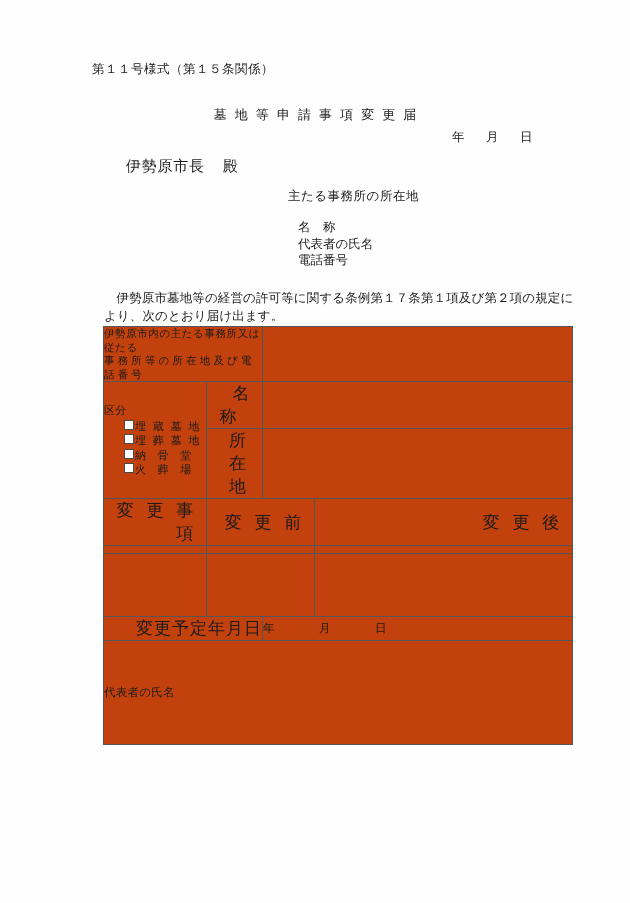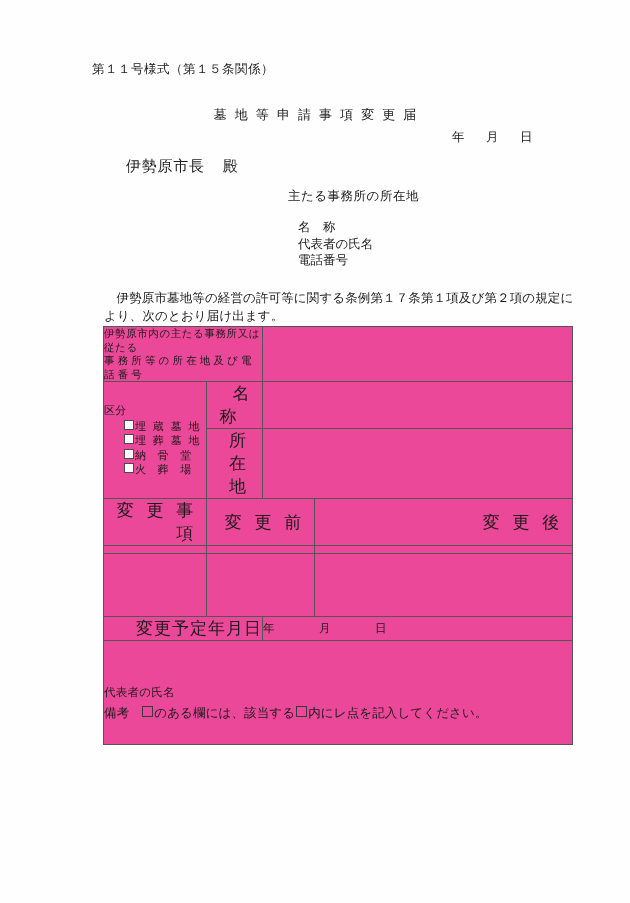--- a/index.html
+++ b/index.html
@@ -86,21 +86,21 @@
     top: 326px;
     width: 469px;
     border-collapse: collapse;
     table-layout: fixed;
     font-size: 11.5px;
   }
   .form-table td {
     border: 1px solid #555;
     padding: 0;
     vertical-align: middle;
-    background: #ec4899;
+    background: #c2410c;
   }
   .cell-pad { padding: 3px 6px; }
 
   .hdr-office {
     font-size: 10.5px;
     line-height: 13.5px;
     letter-spacing: 0.055em;
     padding: 4px 5px 4px 5px;
   }
   .hdr-office .l2 { letter-spacing: 0.30em; }
@@ -271,17 +271,14 @@
 
       <tr>
         <td colspan="6" class="reason-cell" style="height:103px">
           <div>代表者の氏名</div>
           <div></div>
         </td>
       </tr>
     </tbody>
   </table>
 
-  <div class="abs footnote">
-    <span class="bikou">備考</span><span class="box-glyph"></span><span>のある欄には、該当する</span><span class="box-glyph"></span><span>内にレ点を記入してください。</span>
-  </div>
 
 </div>
 
 </body></html>

